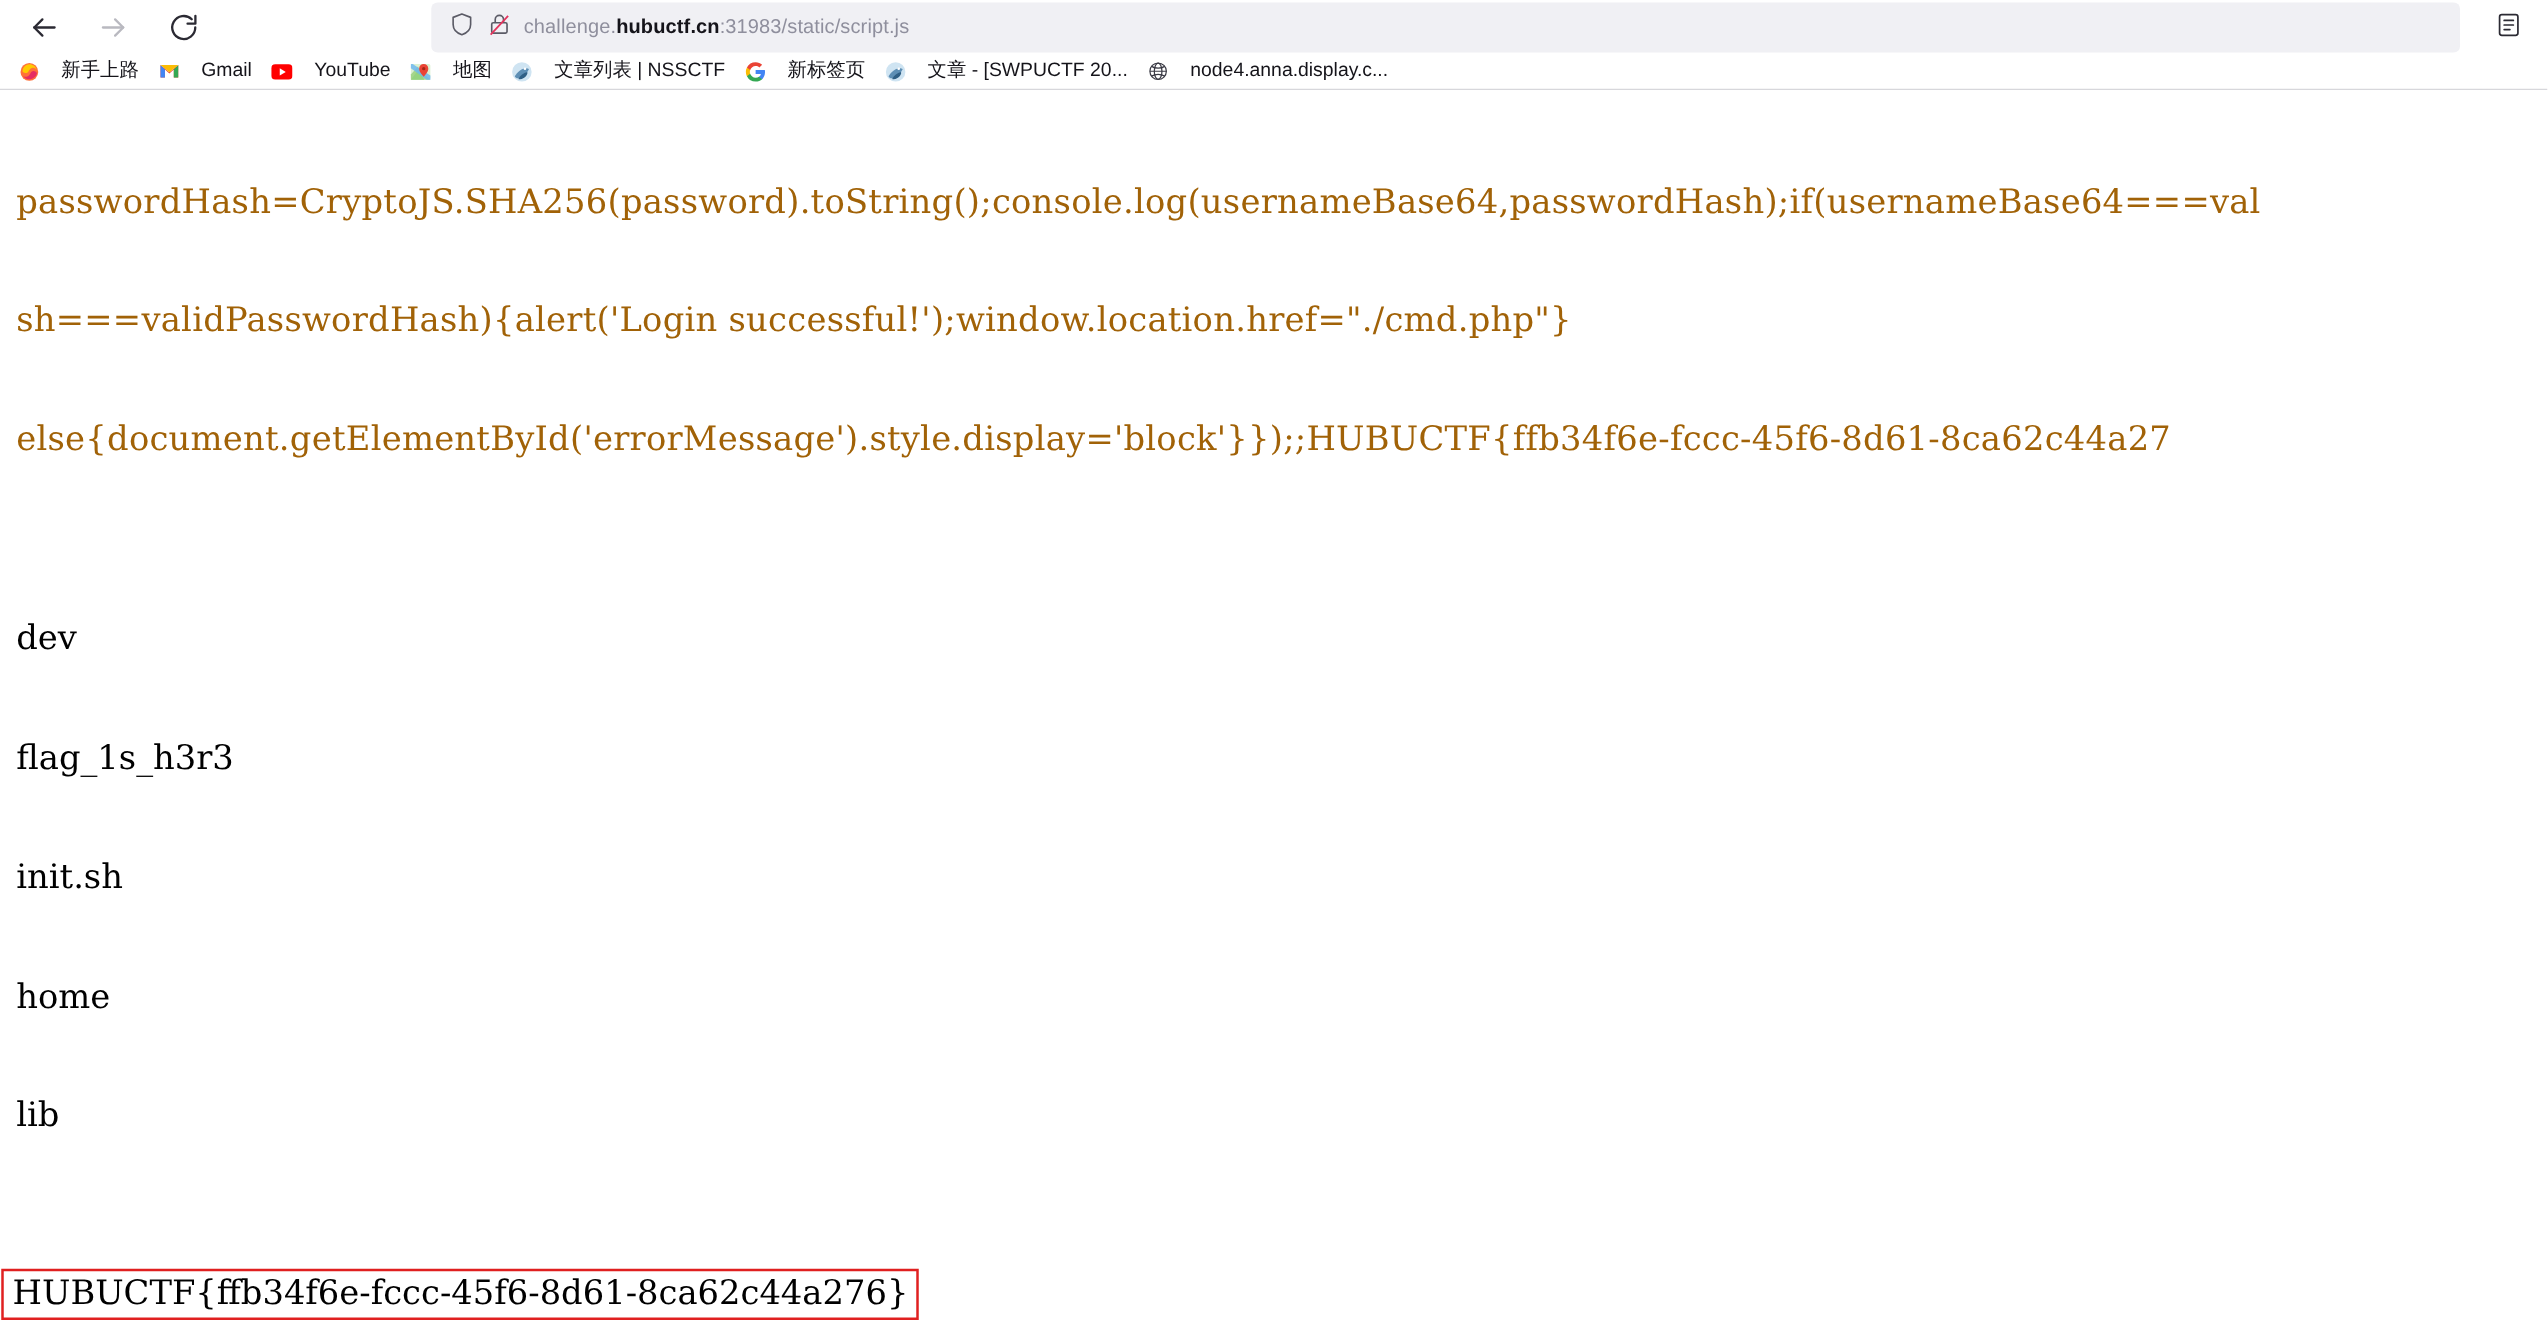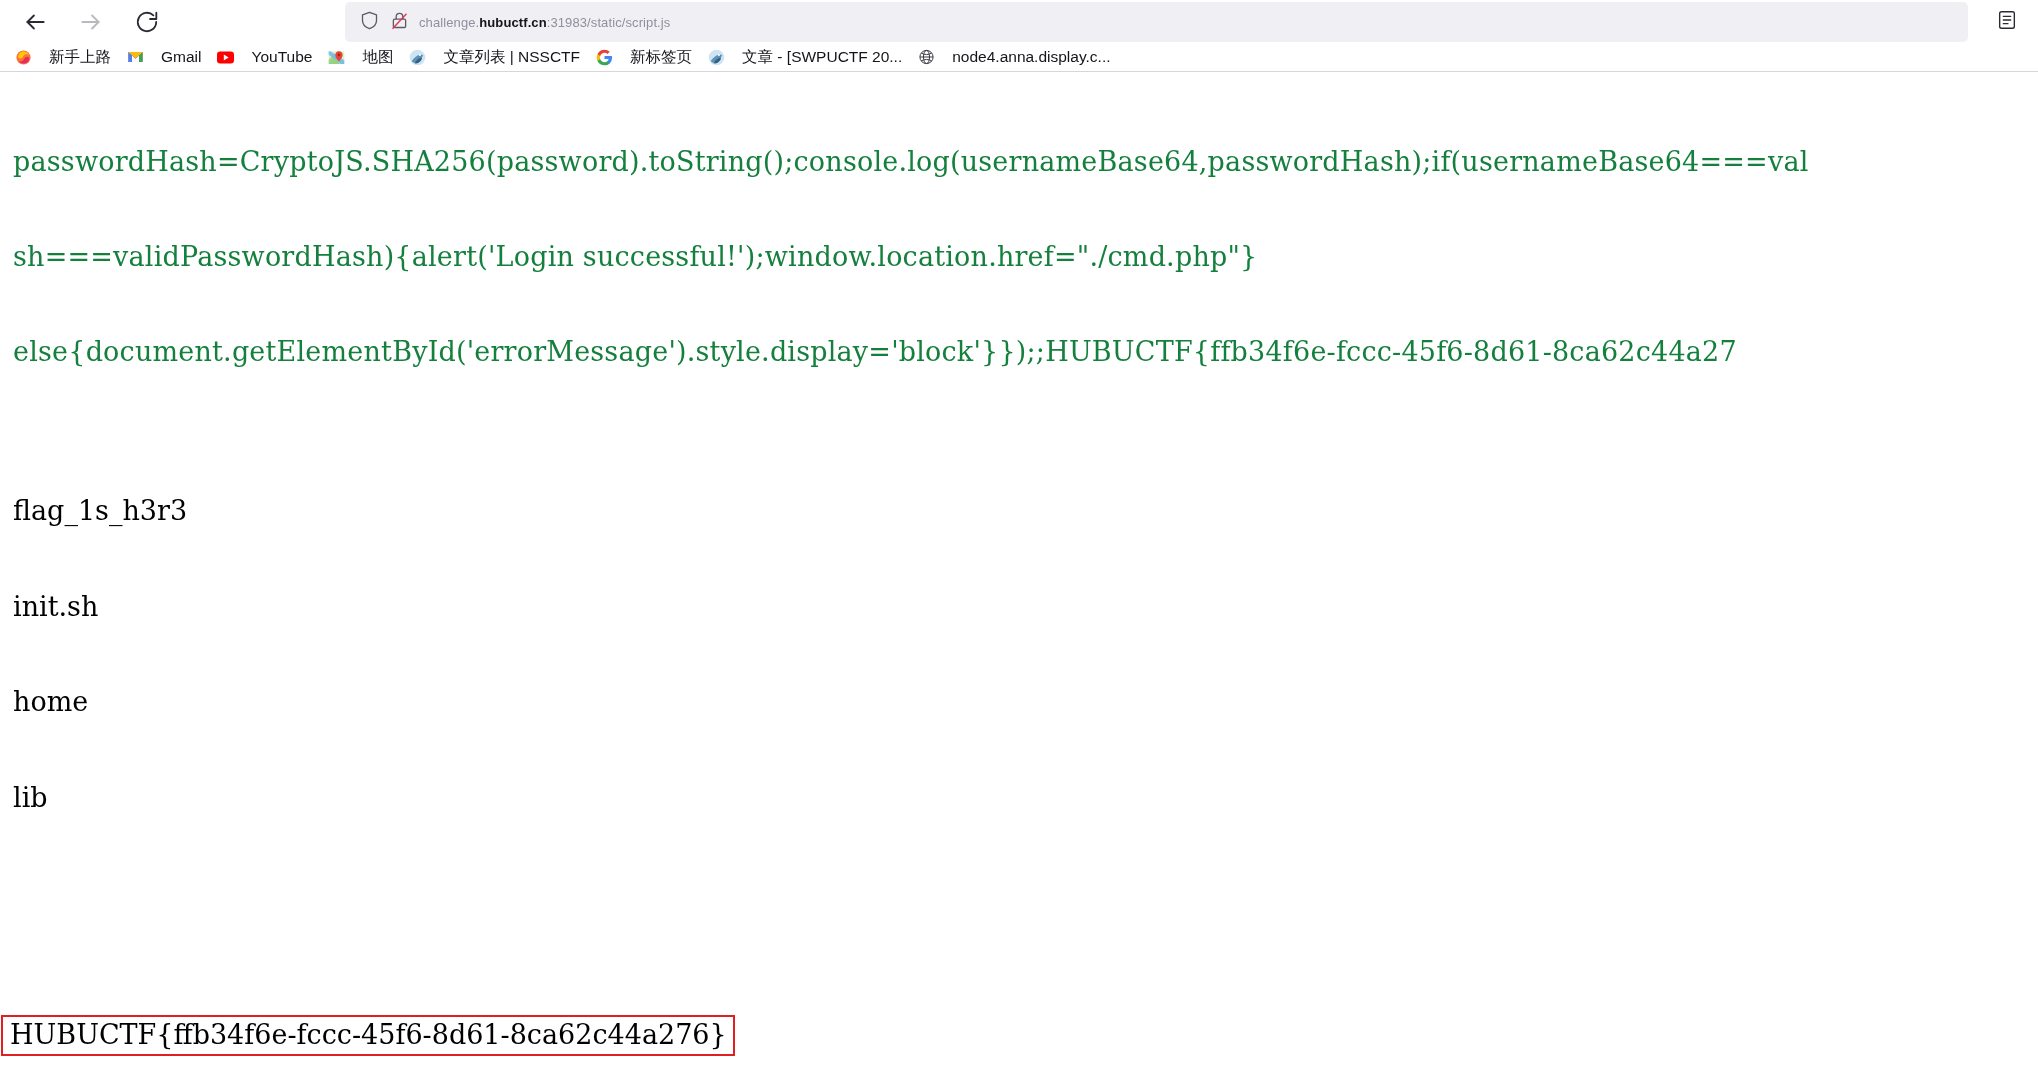--- a/index.html
+++ b/index.html
@@ -65,21 +65,21 @@
     cursor: text;
   }
   .ident-icons {
     display: flex;
     align-items: center;
     gap: 9px;
     padding-left: 4px;
   }
   .url-text {
     font-family: "Liberation Sans", sans-serif;
-    font-size: 13px;
+    font-size: 16px;
     color: #8f8f9d;
     white-space: nowrap;
     letter-spacing: 0.1px;
   }
   .url-text .host-strong {
     color: #15141a;
     font-weight: bold;
   }
   .reader-btn {
     position: absolute;
@@ -134,21 +134,21 @@
     background: #ffffff;
     padding: 0;
     position: relative;
     height: 1003px;
     overflow: hidden;
   }
   .srcview {
     font-family: "DejaVu Serif", "Liberation Serif", serif;
     font-size: 27px;
     line-height: 31.8px;
-    color: #15803d;
+    color: #a16207;
     white-space: pre;
     padding: 10px 0 0 13px;
     letter-spacing: 0.2px;
   }
   .codeline { white-space: pre; }
 
   .dirlist {
     font-family: "DejaVu Serif", "Liberation Serif", serif;
     font-size: 27px;
     line-height: 31.8px;
@@ -354,20 +354,21 @@
 
 <div class="page">
 
   <div class="srcview">
     <div class="codeline">passwordHash=CryptoJS.SHA256(password).toString();console.log(usernameBase64,passwordHash);if(usernameBase64===val</div>
     <div class="codeline">sh===validPasswordHash){alert('Login successful!');window.location.href="./cmd.php"}</div>
     <div class="codeline">else{document.getElementById('errorMessage').style.display='block'}});;HUBUCTF{ffb34f6e-fccc-45f6-8d61-8ca62c44a27</div>
   </div>
 
   <div class="dirlist">
+    <div class="dirline">dev</div>
     <div class="dirline">flag_1s_h3r3</div>
     <div class="dirline">init.sh</div>
     <div class="dirline">home</div>
     <div class="dirline">lib</div>
     
     
     
     
     
     

